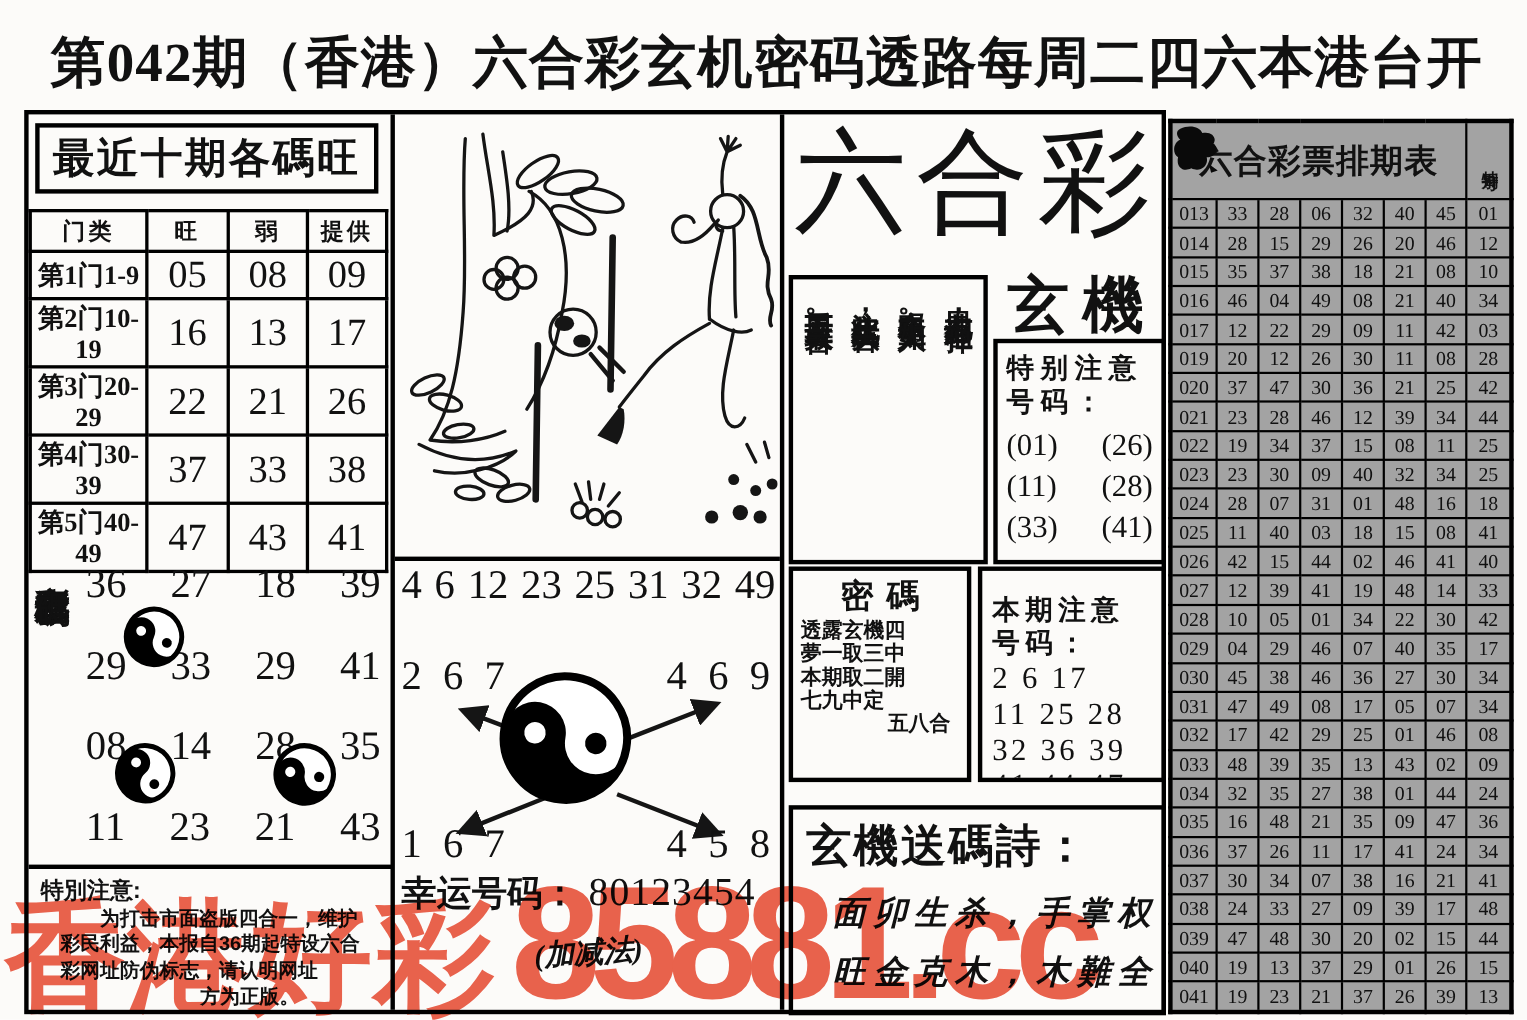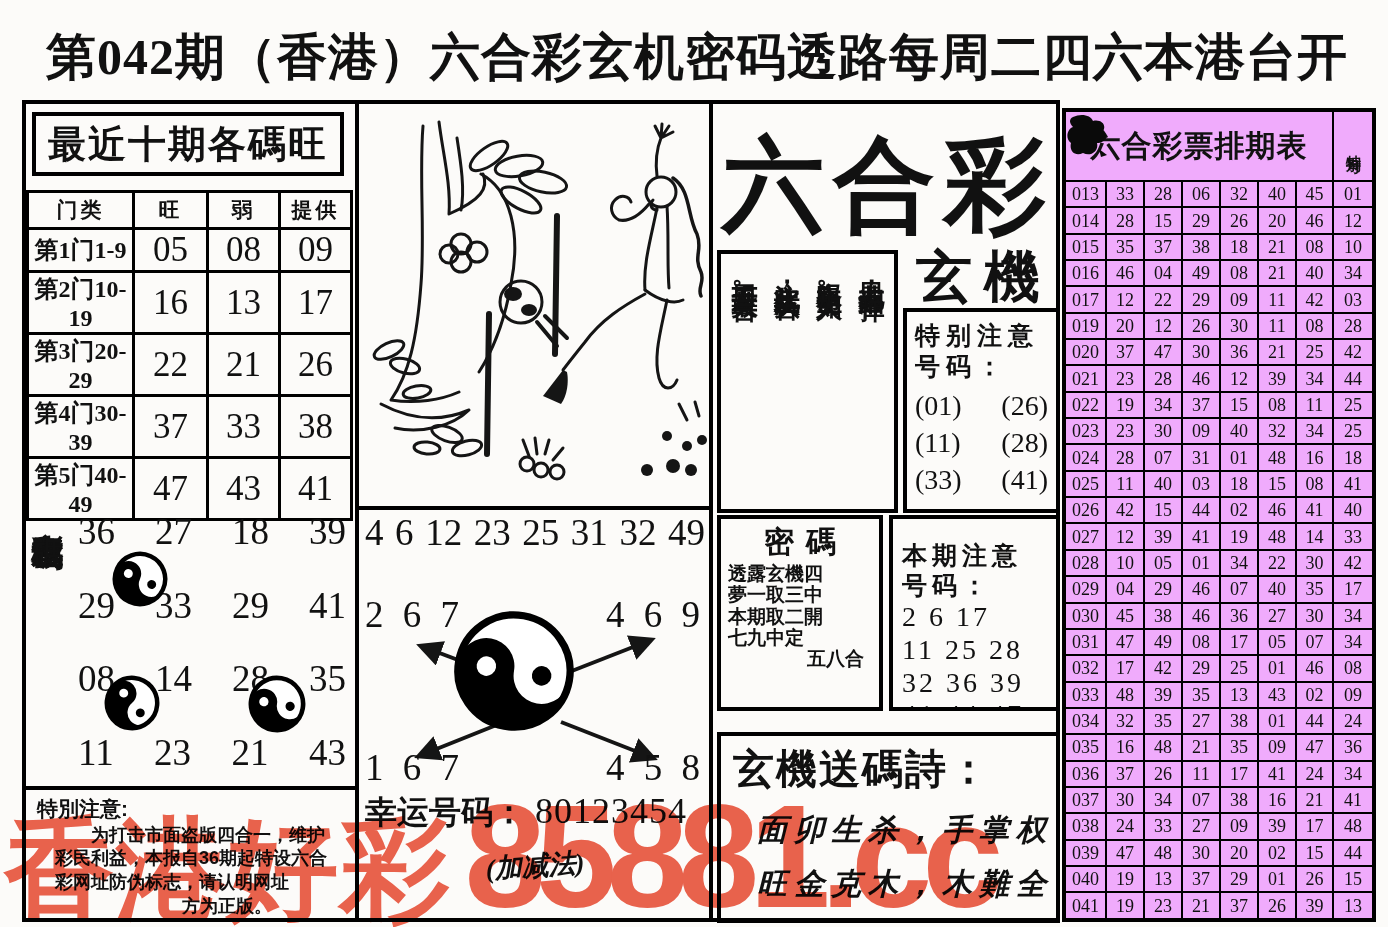--- a/index.html
+++ b/index.html
@@ -59,21 +59,21 @@
   .corner.tl{left:2px;top:36px;} .corner.tr{right:2px;top:36px;}
   .corner.bl{left:2px;bottom:4px;} .corner.br{right:2px;bottom:4px;}
   .yy-big{left:90px;top:50px;width:122px;height:122px;}
   .arrows{position:absolute;left:0;top:0;width:100%;height:100%;}
   .mid-lucky{left:365px;top:793px;width:340px;white-space:nowrap;line-height:1;}
   .ml-label{font-size:32px;font-weight:bold;}
   .ml-value{font-size:36px;margin-left:10px;letter-spacing:1px;}
   .mid-method{left:365px;top:848px;width:340px;text-align:center;font-size:27px;font-weight:bold;
     font-style:italic;transform:rotate(-4deg);}
   
-  .mystic-title{left:722px;top:112px;width:340px;font-size:102px;font-weight:700;line-height:1.45;
+  .mystic-title{left:722px;top:92px;width:340px;font-size:102px;font-weight:400;line-height:1.45;
     font-family:"Liberation Sans","DejaVu Sans",sans-serif;letter-spacing:9px;white-space:nowrap;}
   .mystic-sub{left:916px;top:240px;font-size:56px;font-weight:900;letter-spacing:12px;white-space:nowrap;
     font-family:"Liberation Sans","DejaVu Sans",sans-serif;}
   .poem-box{left:717px;top:250px;width:181px;height:263px;border:4px solid #000;box-sizing:border-box;
     display:flex;flex-direction:row-reverse;justify-content:space-around;padding:8px 2px;overflow:hidden;}
   .poem-col{writing-mode:vertical-rl;text-orientation:upright;font-size:26px;font-weight:bold;
     line-height:1;letter-spacing:2px;}
   .special-box{left:903px;top:308px;width:157px;height:205px;border:4px solid #000;box-sizing:border-box;
     padding:8px 8px 2px;overflow:hidden;}
   .sb-title{font-size:25px;font-weight:bold;letter-spacing:6px;white-space:nowrap;line-height:1.25;}
@@ -87,21 +87,21 @@
     padding:22px 9px;overflow:hidden;}
   .ab-title{font-size:25px;font-weight:bold;letter-spacing:5px;white-space:nowrap;line-height:1.2;}
   .ab-row{font-size:28px;line-height:1.17;letter-spacing:3px;white-space:nowrap;}
   .gift-box{left:717px;top:732px;width:343px;height:191px;border:4px solid #000;box-sizing:border-box;
     padding:6px 12px;overflow:hidden;}
   .gb-title{font-size:41px;font-weight:900;letter-spacing:2px;}
   .gb-line{font-size:30px;font-weight:bold;margin-top:13px;padding-left:24px;letter-spacing:7px;
     font-style:italic;white-space:nowrap;}
   
   .sched{left:1062px;top:108px;width:310px;height:814px;border:4px solid #000;
-    border-collapse:collapse;table-layout:fixed;background:#f0abfc;}
+    border-collapse:collapse;table-layout:fixed;background:#a3a3a3;}
   .sched th,.sched td{border:2px solid #000;text-align:center;padding:0;overflow:hidden;}
   .sched-title{font-size:30px;font-weight:900;height:68px;position:relative;letter-spacing:1px;}
   .sched-title .blob{position:absolute;left:1px;top:1px;width:44px;height:50px;}
   .sched-special{font-size:15px;font-weight:bold;writing-mode:vertical-rl;text-orientation:upright;
     letter-spacing:2px;padding:2px 0;}
   .sched tbody td{font-size:18px;line-height:1;}
   
   .watermark{left:4px;top:784px;z-index:40;white-space:nowrap;line-height:1;
     color:#e8472f;opacity:.85;mix-blend-mode:multiply;pointer-events:none;
     font-family:"Liberation Sans","DejaVu Sans",sans-serif;font-weight:900;}

